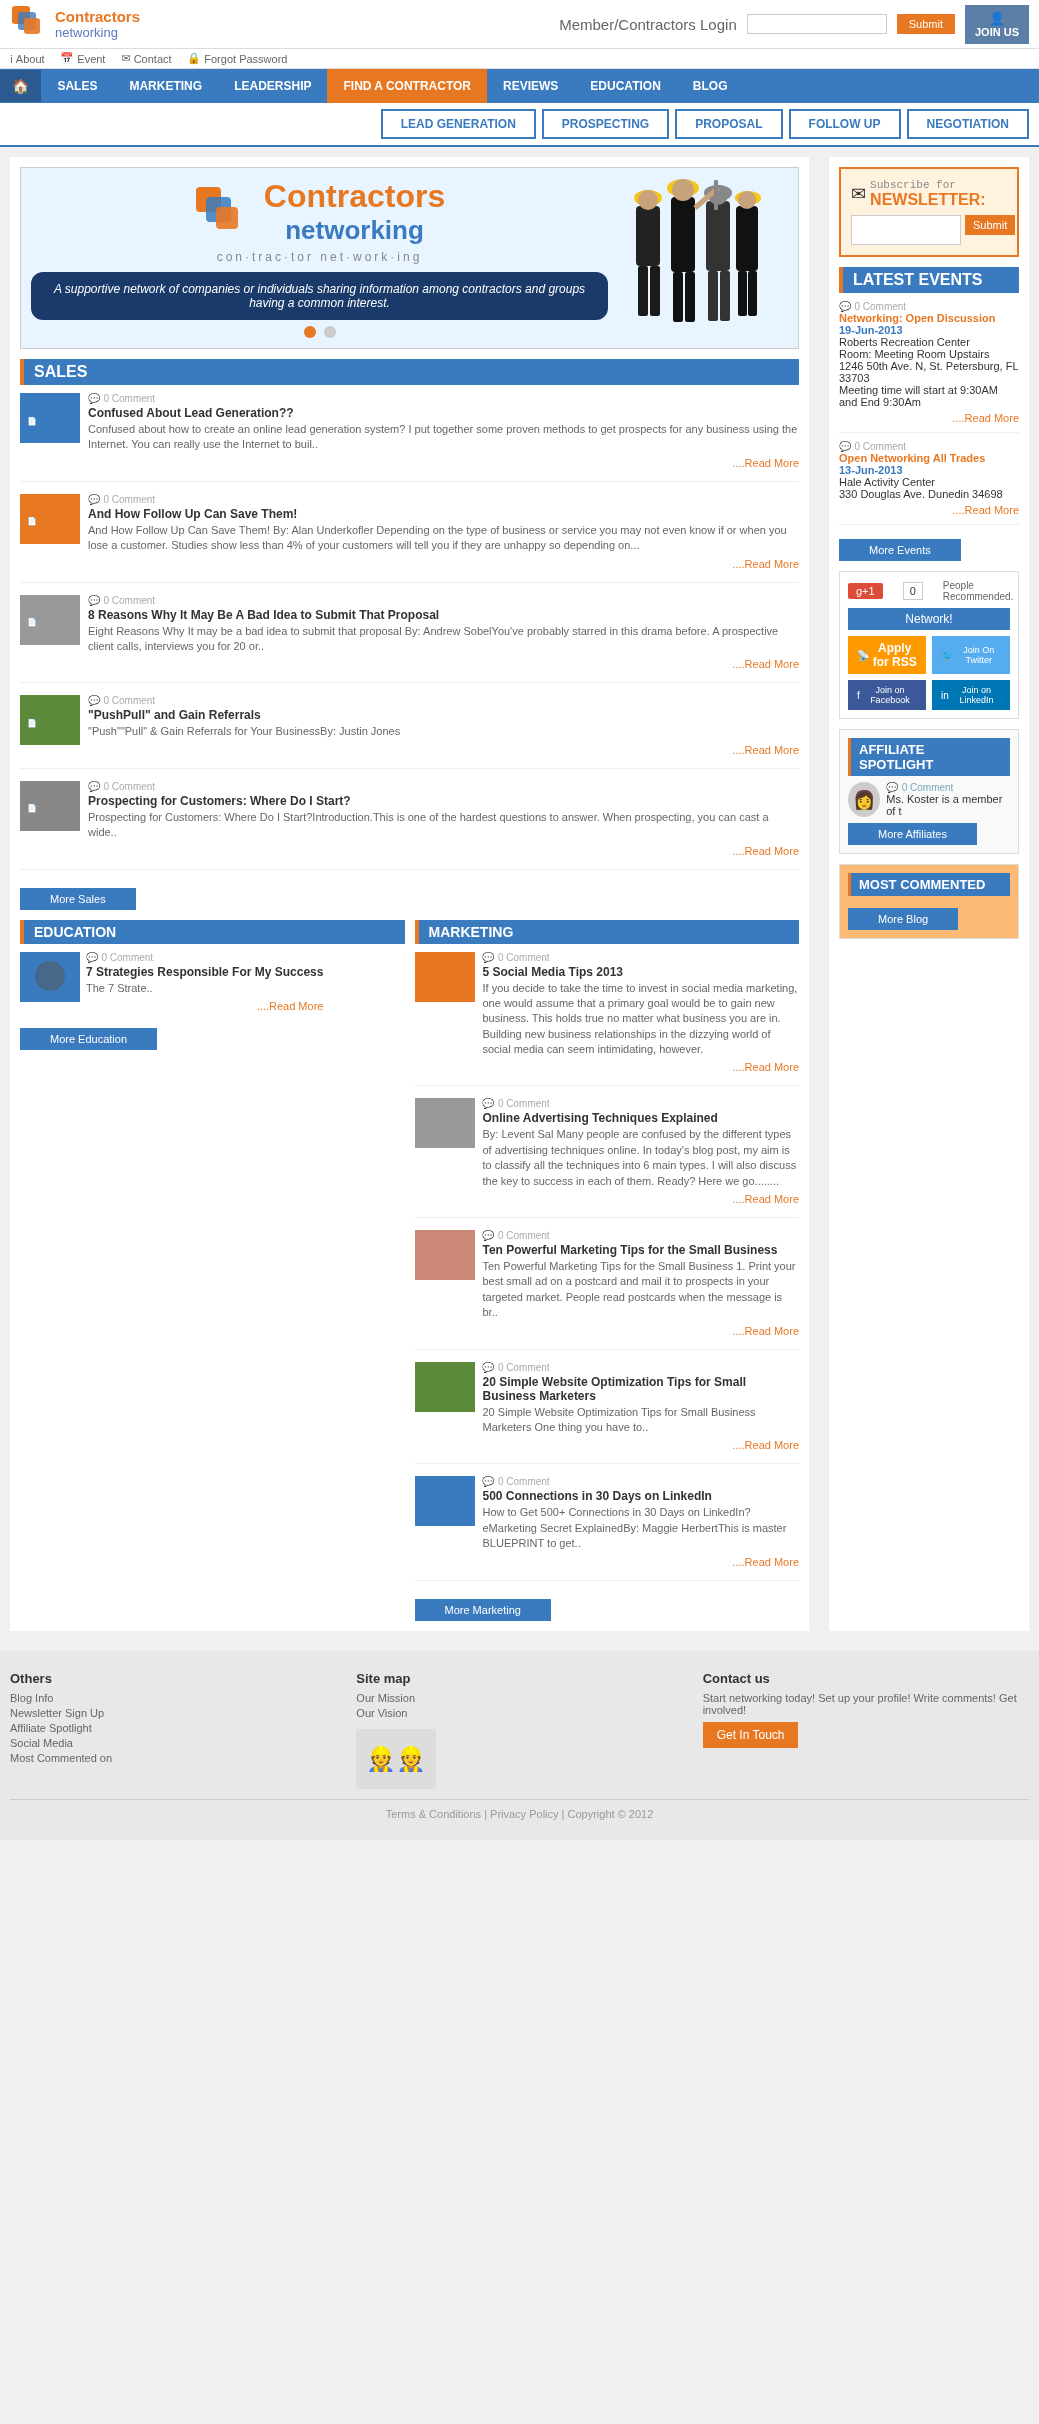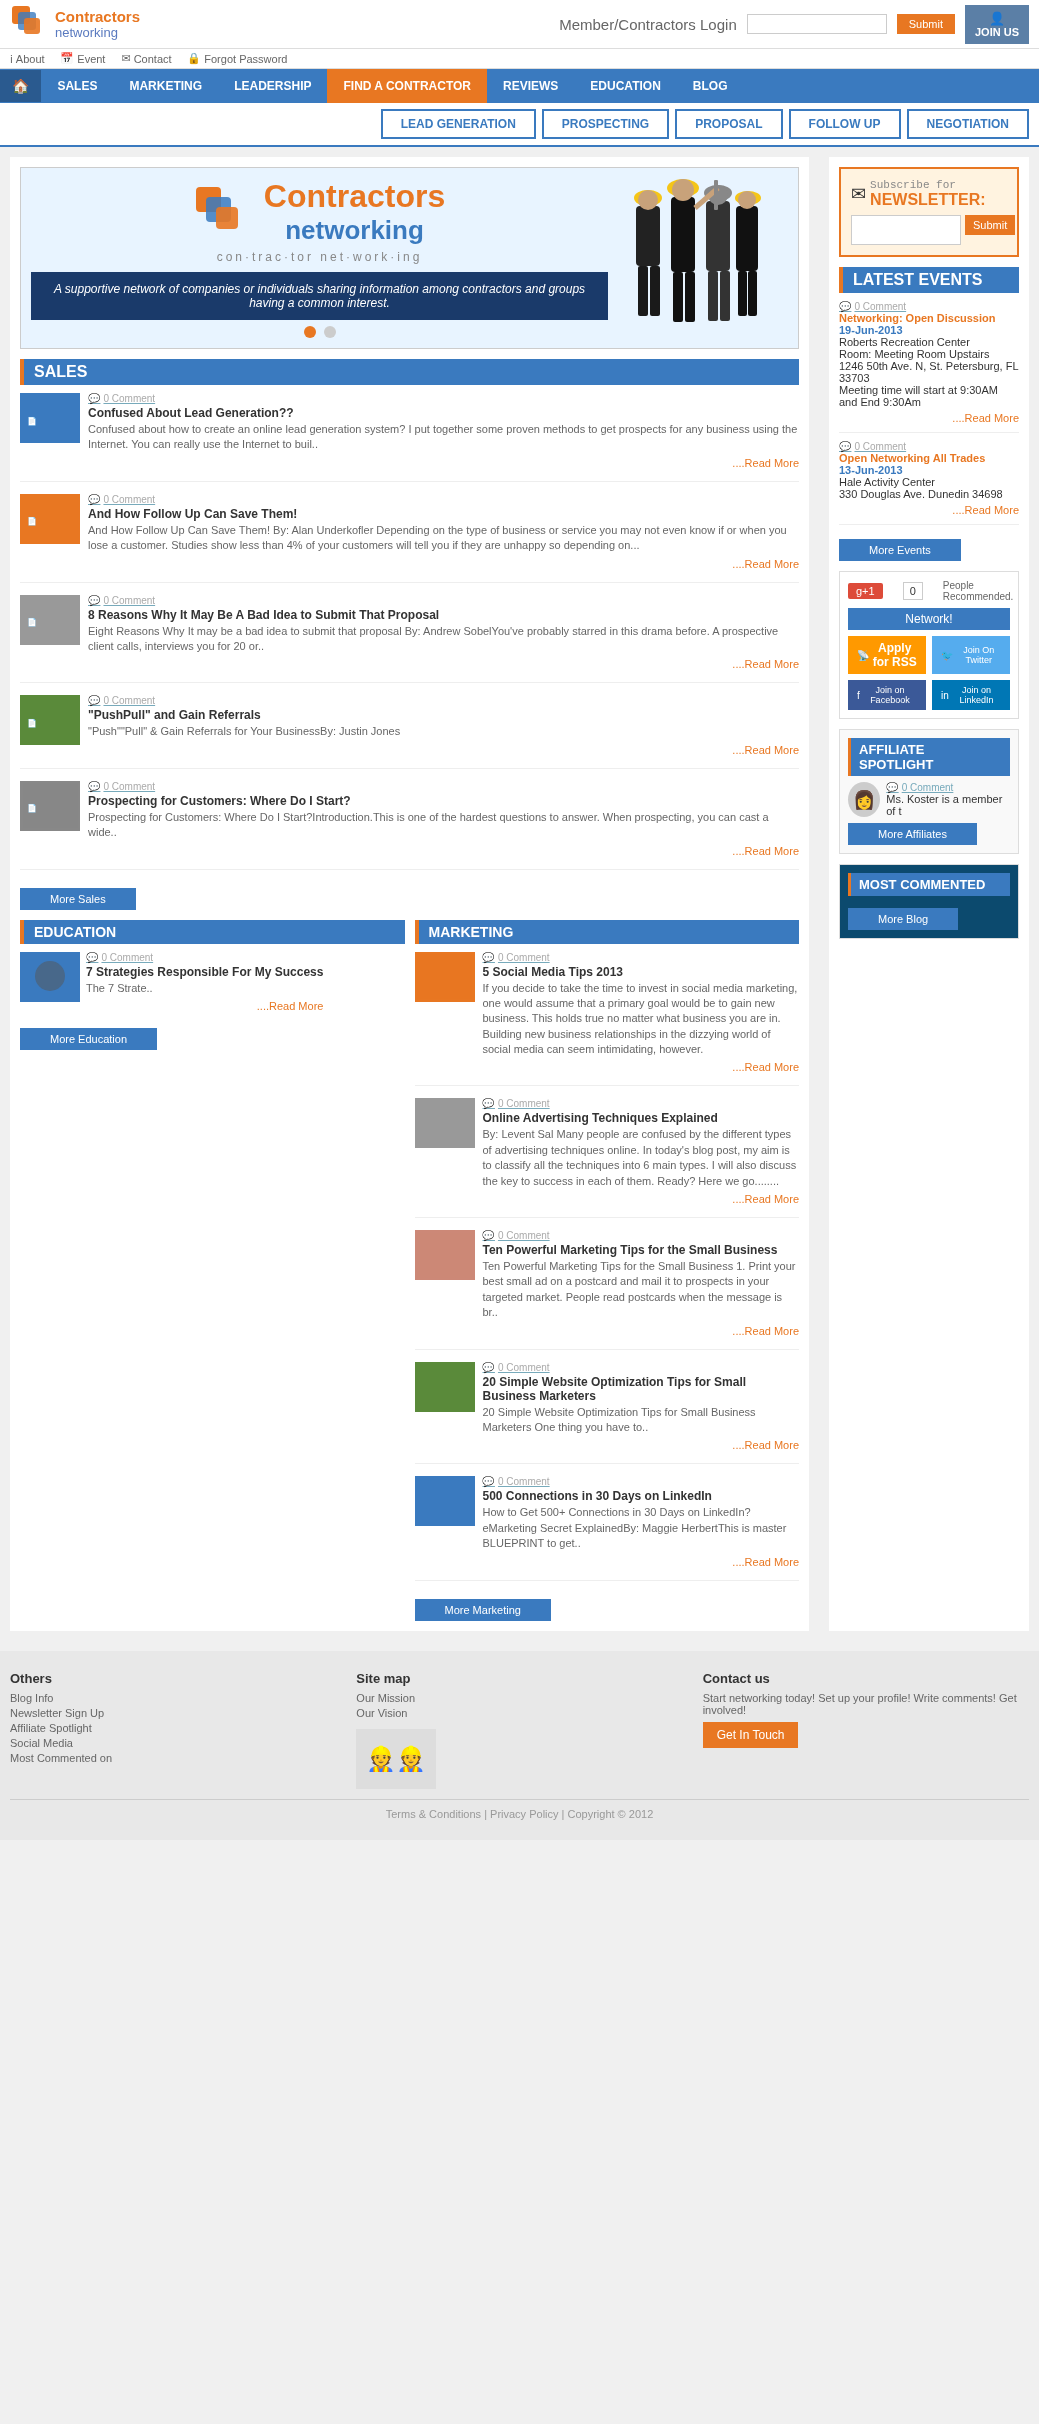--- a/index.html
+++ b/index.html
@@ -37,21 +37,21 @@
     .hero-banner { background: #e8f4ff; border: 1px solid #ccc; margin-bottom: 10px; display: flex; align-items: center; padding: 10px; position: relative; overflow: hidden; }
     .hero-logo { text-align: center; flex: 1; }
 
     
     .section-header { background: #3a7abf; color: #fff; padding: 4px 10px; font-size: 16px; font-weight: bold; margin-bottom: 8px; border-left: 4px solid #e87722; }
 
     
     .article-item { display: flex; gap: 8px; margin-bottom: 12px; padding-bottom: 12px; border-bottom: 1px solid #eee; }
     .article-thumb { width: 60px; height: 50px; background: #ccc; flex-shrink: 0; display: flex; align-items: center; justify-content: center; font-size: 10px; color: #666; overflow: hidden; }
     .article-content { flex: 1; }
-    .comment-badge { color: #7ab; font-size: 10px; display: flex; align-items: center; gap: 3px; text-decoration: underline; }
+    .comment-badge { color: #7ab; font-size: 10px; display: flex; align-items: center; gap: 3px; }
     .comment-badge::before { content: '💬'; font-size: 10px; }
     .article-title { font-weight: bold; font-size: 12px; color: #333; margin: 2px 0; }
     .article-excerpt { font-size: 11px; color: #666; line-height: 1.4; }
     .read-more { color: #e87722; font-size: 11px; text-align: right; display: block; margin-top: 4px; }
 
     .more-btn { background: #3a7abf; color: #fff; border: none; padding: 5px 30px; font-size: 11px; cursor: pointer; margin-top: 6px; }
 
     
     .two-col { display: flex; gap: 10px; margin-top: 10px; }
     .col-half { flex: 1; }
@@ -78,21 +78,21 @@
     .social-btn.facebook { background: #3b5998; color: #fff; border-color: #3b5998; }
     .social-btn.linkedin { background: #0077b5; color: #fff; border-color: #0077b5; }
 
     
     .affiliate-box { background: #f9f9f9; border: 1px solid #ddd; padding: 8px; margin-bottom: 10px; }
     .affiliate-header { background: #3a7abf; color: #fff; padding: 4px 8px; font-size: 13px; font-weight: bold; border-left: 3px solid #e87722; margin-bottom: 6px; }
     .affiliate-content { display: flex; gap: 6px; align-items: center; font-size: 11px; }
     .avatar-circle { width: 35px; height: 35px; border-radius: 50%; background: #ccc; display: flex; align-items: center; justify-content: center; font-size: 18px; }
 
     
-    .most-commented { background: #0c4a6e; border: 1px solid #ddd; padding: 8px; }
+    .most-commented { background: #fdba74; border: 1px solid #ddd; padding: 8px; }
     .most-commented-header { background: #3a7abf; color: #fff; padding: 4px 8px; font-size: 13px; font-weight: bold; border-left: 3px solid #e87722; margin-bottom: 6px; }
 
     
     footer { background: #e8e8e8; padding: 20px 10px; margin-top: 10px; }
     .footer-cols { display: flex; gap: 20px; margin-bottom: 10px; }
     .footer-col { flex: 1; }
     .footer-col h4 { font-size: 13px; font-weight: bold; color: #333; margin-bottom: 6px; }
     .footer-col ul { list-style: none; }
     .footer-col ul li { font-size: 11px; color: #666; margin-bottom: 3px; }
     .footer-col ul li a { color: #666; }
@@ -184,21 +184,21 @@
             <rect x="2" y="2" width="25" height="25" rx="4" fill="#e87722"></rect>
             <rect x="12" y="12" width="25" height="25" rx="4" fill="#3a7abf" opacity="0.85"></rect>
             <rect x="22" y="22" width="22" height="22" rx="4" fill="#e87722" opacity="0.9"></rect>
           </svg>
           <div>
             <div style="font-size:32px;font-weight:bold;color:#e87722;">Contractors</div>
             <div style="font-size:26px;font-weight:bold;color:#3a7abf;">networking</div>
           </div>
         </div>
         <div style="font-size:12px;color:#888;letter-spacing:3px;margin-top:4px;">con·trac·tor  net·work·ing</div>
-        <div style="background:#1a3a6a;color:#fff;padding:10px 14px;font-size:12px;margin-top:8px;border-radius:0;font-style:italic;">A supportive network of companies or individuals sharing information among contractors and groups having a common interest.</div>
+        <div style="background:#1a3a6a;color:#fff;padding:10px 14px;font-size:12px;margin-top:8px;border-radius:12px;font-style:italic;">A supportive network of companies or individuals sharing information among contractors and groups having a common interest.</div>
         <div style="margin-top:6px;display:flex;gap:8px;justify-content:center;">
           <span style="width:12px;height:12px;border-radius:50%;background:#e87722;display:inline-block;"></span>
           <span style="width:12px;height:12px;border-radius:50%;background:#ccc;display:inline-block;"></span>
         </div>
       </div>
 
       <div class="hero-workers" style="width:180px;height:160px;display:flex;align-items:flex-end;justify-content:center;padding-bottom:10px;">
 
         <svg width="160" height="150" viewBox="0 0 160 150">
 

